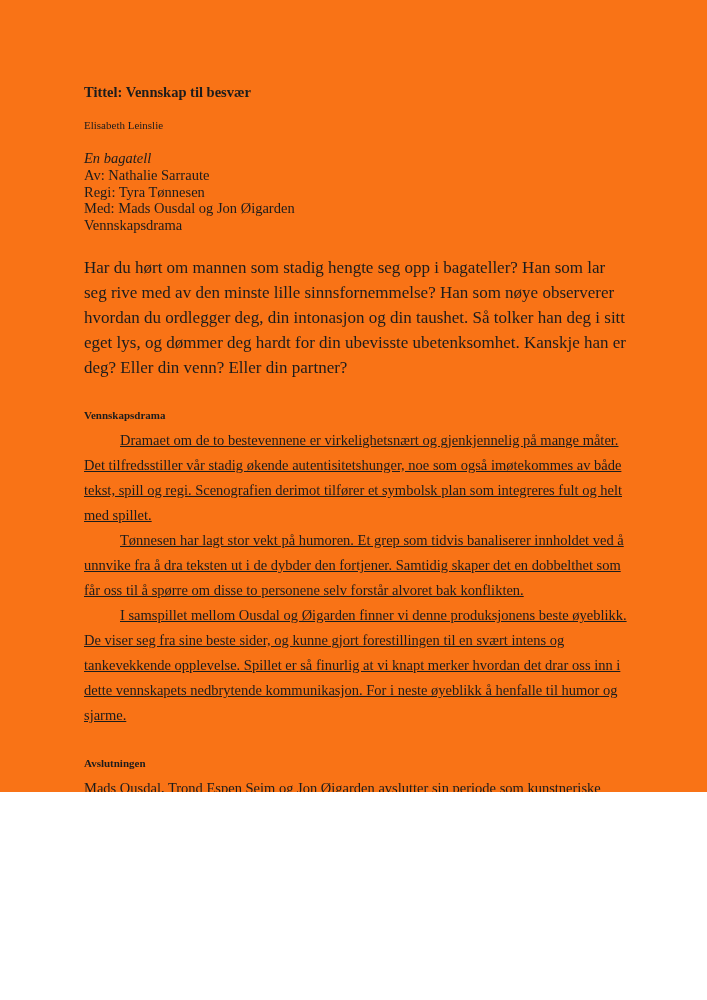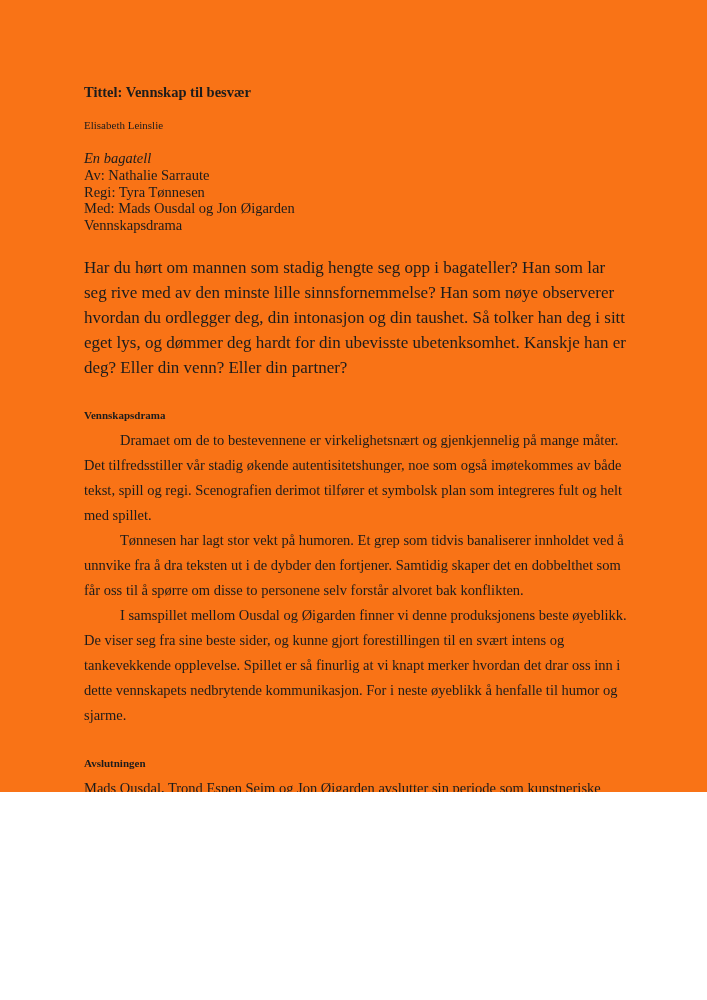--- a/index.html
+++ b/index.html
@@ -56,20 +56,21 @@
     line-height: 25px;
     margin: 23px 0 0 0;
   }
   .para {
     font-size: 14.5px;
     line-height: 25px;
     margin: 0;
   }
   .indent {
     text-indent: 36px;
+    text-decoration: underline;
   }
   .para em {
     font-style: italic;
   }
 </style>
 </head>
 <body>
 
 <div class="page">
   <div class="content">

